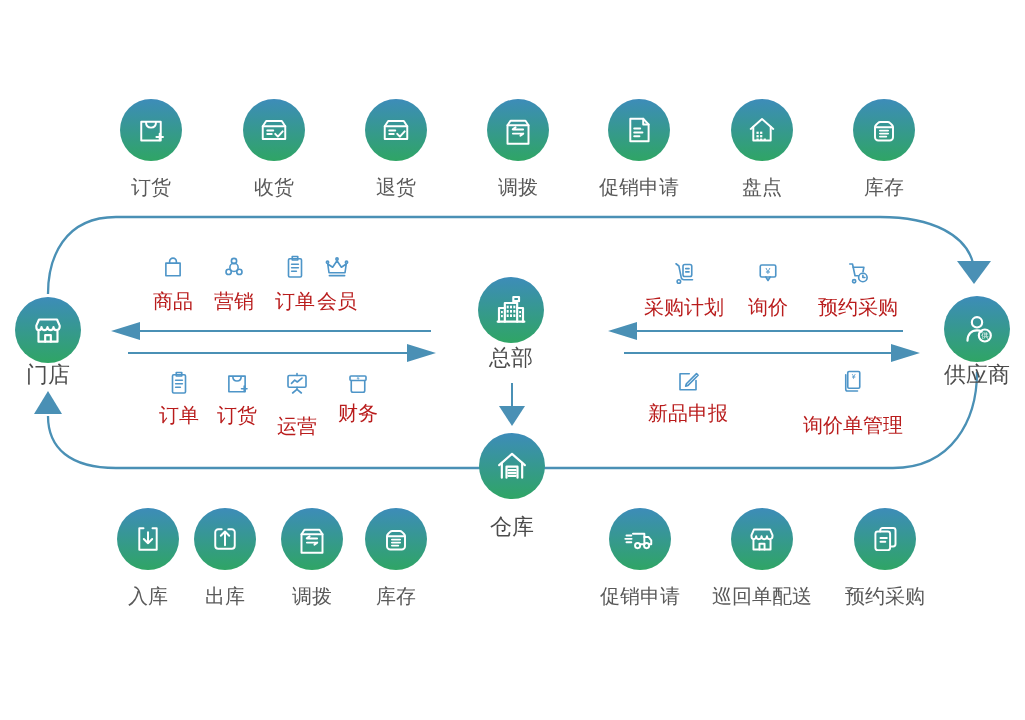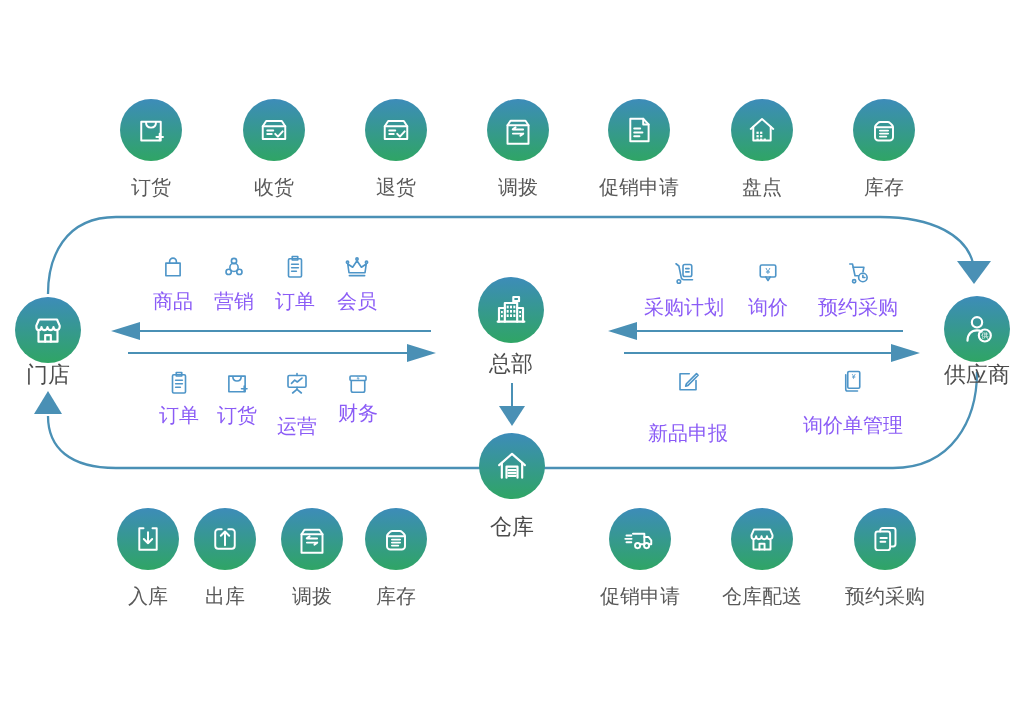--- a/index.html
+++ b/index.html
@@ -16,21 +16,21 @@
     display:flex;align-items:center;justify-content:center;color:#fff;
   }
   .circle svg{width:36px;height:36px;color:#fff;}
   .circle.lg{width:66px;height:66px;}
   .circle.lg svg{width:40px;height:40px;}
   .row-label{margin-top:13px;font-size:20px;color:#595959;white-space:nowrap;}
   .node-label{font-size:22px;color:#4c4c4c;white-space:nowrap;}
   .sitem{position:absolute;display:flex;flex-direction:column;align-items:center;transform:translateX(-50%);}
   .sicon{width:30px;height:30px;display:flex;align-items:center;justify-content:center;color:#4E95C8;}
   .sicon svg{width:30px;height:30px;}
-  .s-label{margin-top:6px;font-size:20px;color:#8b5cf6;white-space:nowrap;text-align:center;}
+  .s-label{margin-top:6px;font-size:20px;color:#b91c1c;white-space:nowrap;text-align:center;}
 </style>
 </head>
 <body>
 
 <svg width="0" height="0" style="position:absolute" aria-hidden="true">
   <defs>
     <symbol id="sym-bag-plus" viewBox="0 0 24 24" fill="none" stroke="currentColor" stroke-width="1.3" stroke-linecap="round" stroke-linejoin="round">
       <path d="M5.5 6.5h13v12.5h-13z"></path>
       <path d="M8.7 7c0 2.3 1.4 3.4 3.3 3.4s3.3-1.1 3.3-3.4"></path>
       <path d="M15.6 16.6h4.4M17.8 14.4v4.4"></path>
@@ -271,21 +271,21 @@
       </svg>
     </div>
   <div class="node-label" style="margin-top:-3px">门店</div>
 </div>
 <div class="item" style="left:511px;top:277px">
   <div class="circle lg">
       <svg viewBox="0 0 24 24">
         <use href="#sym-hq"></use>
       </svg>
     </div>
-  <div class="node-label" style="margin-top:6px">总部</div>
+  <div class="node-label" style="margin-top:0">总部</div>
 </div>
 <div class="item" style="left:977px;top:296px">
   <div class="circle lg">
     <svg viewBox="0 0 24 24" fill="none" stroke="currentColor" stroke-width="1.3" stroke-linecap="round" stroke-linejoin="round">
       <circle cx="12" cy="8" r="3.1"></circle>
       <path d="M6.3 19c0-3.9 2.4-6.2 5.7-6.2 1.1 0 2 .2 2.8.7"></path>
       <circle cx="16.7" cy="15.9" r="3.6"></circle>
       <text x="16.7" y="17.5" font-size="4.4" text-anchor="middle" fill="currentColor" stroke="none">供</text>
     </svg>
   </div>
@@ -317,21 +317,21 @@
   <div class="s-label">营销</div>
 </div>
 <div class="sitem" style="left:295px;top:252px">
   <div class="sicon">
       <svg viewBox="0 0 24 24">
         <use href="#sym-clipboard"></use>
       </svg>
     </div>
   <div class="s-label">订单</div>
 </div>
-<div class="sitem" style="left:357px;top:252px">
+<div class="sitem" style="left:337px;top:252px">
   <div class="sicon">
       <svg viewBox="0 0 24 24">
         <use href="#sym-crown"></use>
       </svg>
     </div>
   <div class="s-label">会员</div>
 </div>
 
 <div class="sitem" style="left:179px;top:368px">
   <div class="sicon">
@@ -390,21 +390,21 @@
     </div>
   <div class="s-label">预约采购</div>
 </div>
 
 <div class="sitem" style="left:688px;top:366px">
   <div class="sicon">
       <svg viewBox="0 0 24 24">
         <use href="#sym-edit"></use>
       </svg>
     </div>
-  <div class="s-label" style="margin-top:24px">新品申报</div>
+  <div class="s-label" style="margin-top:4px">新品申报</div>
 </div>
 <div class="sitem" style="left:853px;top:366px">
   <div class="sicon">
       <svg viewBox="0 0 24 24">
         <use href="#sym-doc-yen"></use>
       </svg>
     </div>
   <div class="s-label" style="margin-top:16px">询价单管理</div>
 </div>
 
@@ -448,21 +448,21 @@
       </svg>
     </div>
   <div class="row-label">促销申请</div>
 </div>
 <div class="item" style="left:762px;top:508px">
   <div class="circle">
       <svg viewBox="0 0 24 24">
         <use href="#sym-storefront"></use>
       </svg>
     </div>
-  <div class="row-label">仓库配送</div>
+  <div class="row-label">巡回单配送</div>
 </div>
 <div class="item" style="left:885px;top:508px">
   <div class="circle">
       <svg viewBox="0 0 24 24">
         <use href="#sym-docs-stack"></use>
       </svg>
     </div>
   <div class="row-label">预约采购</div>
 </div>
 

